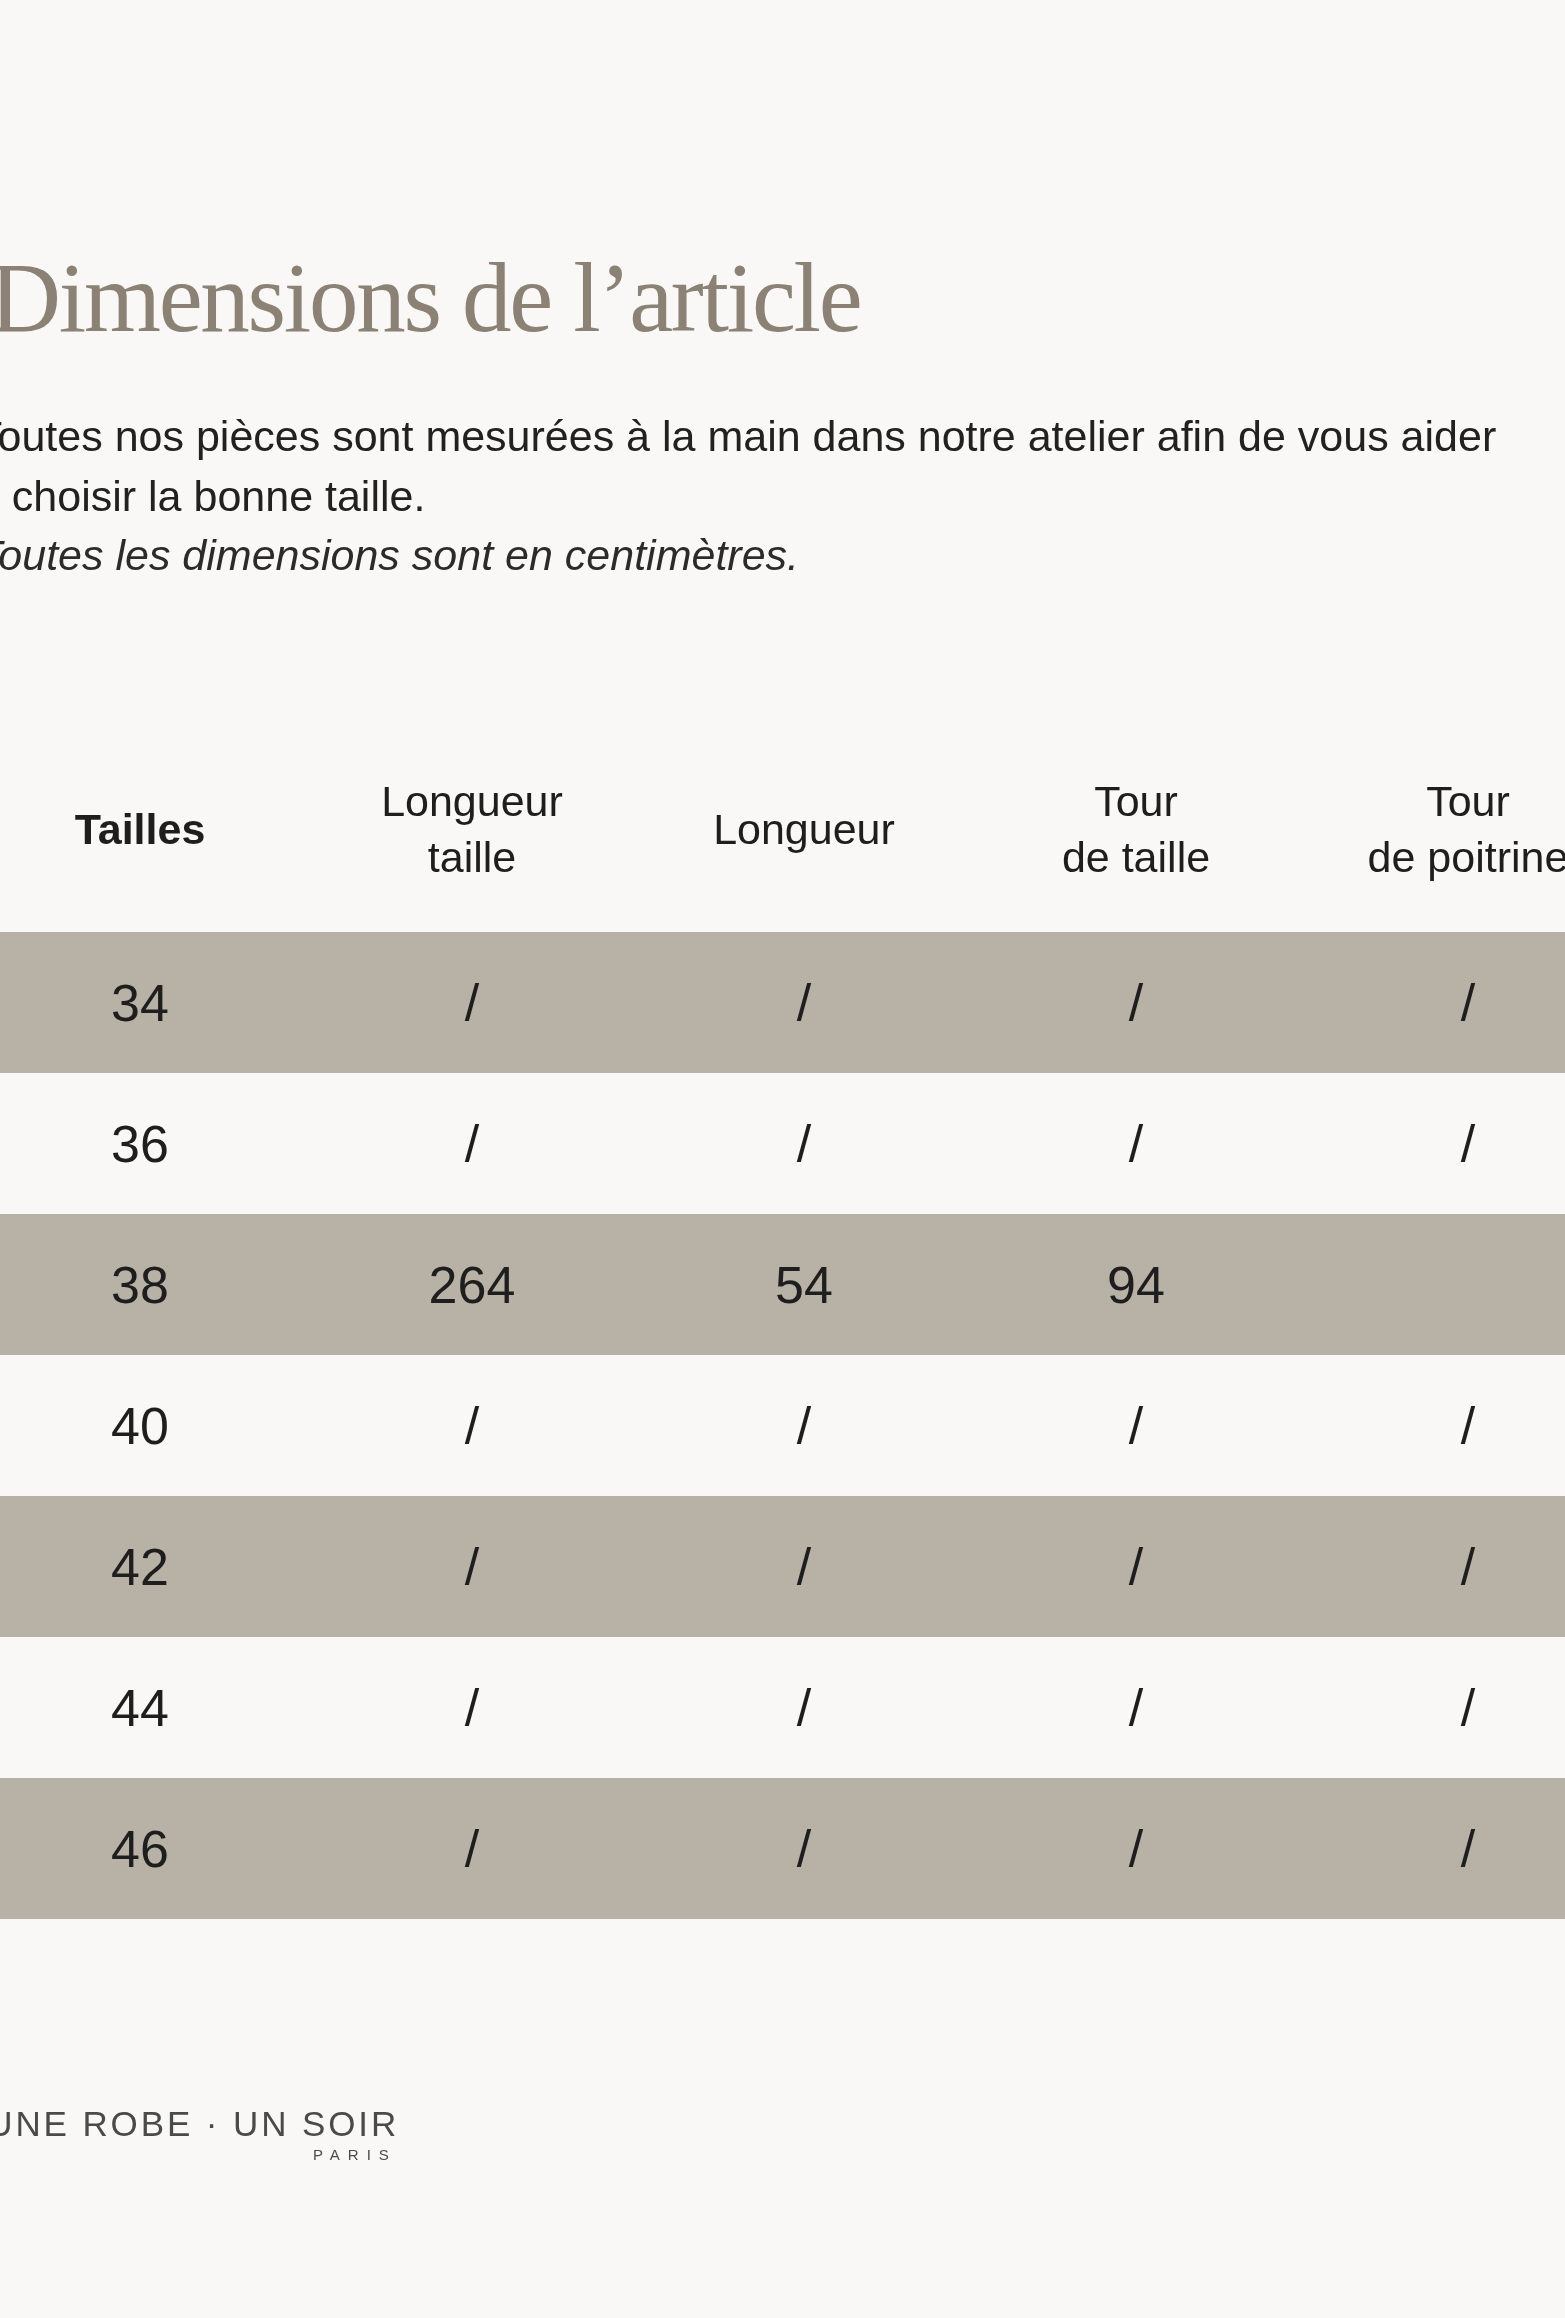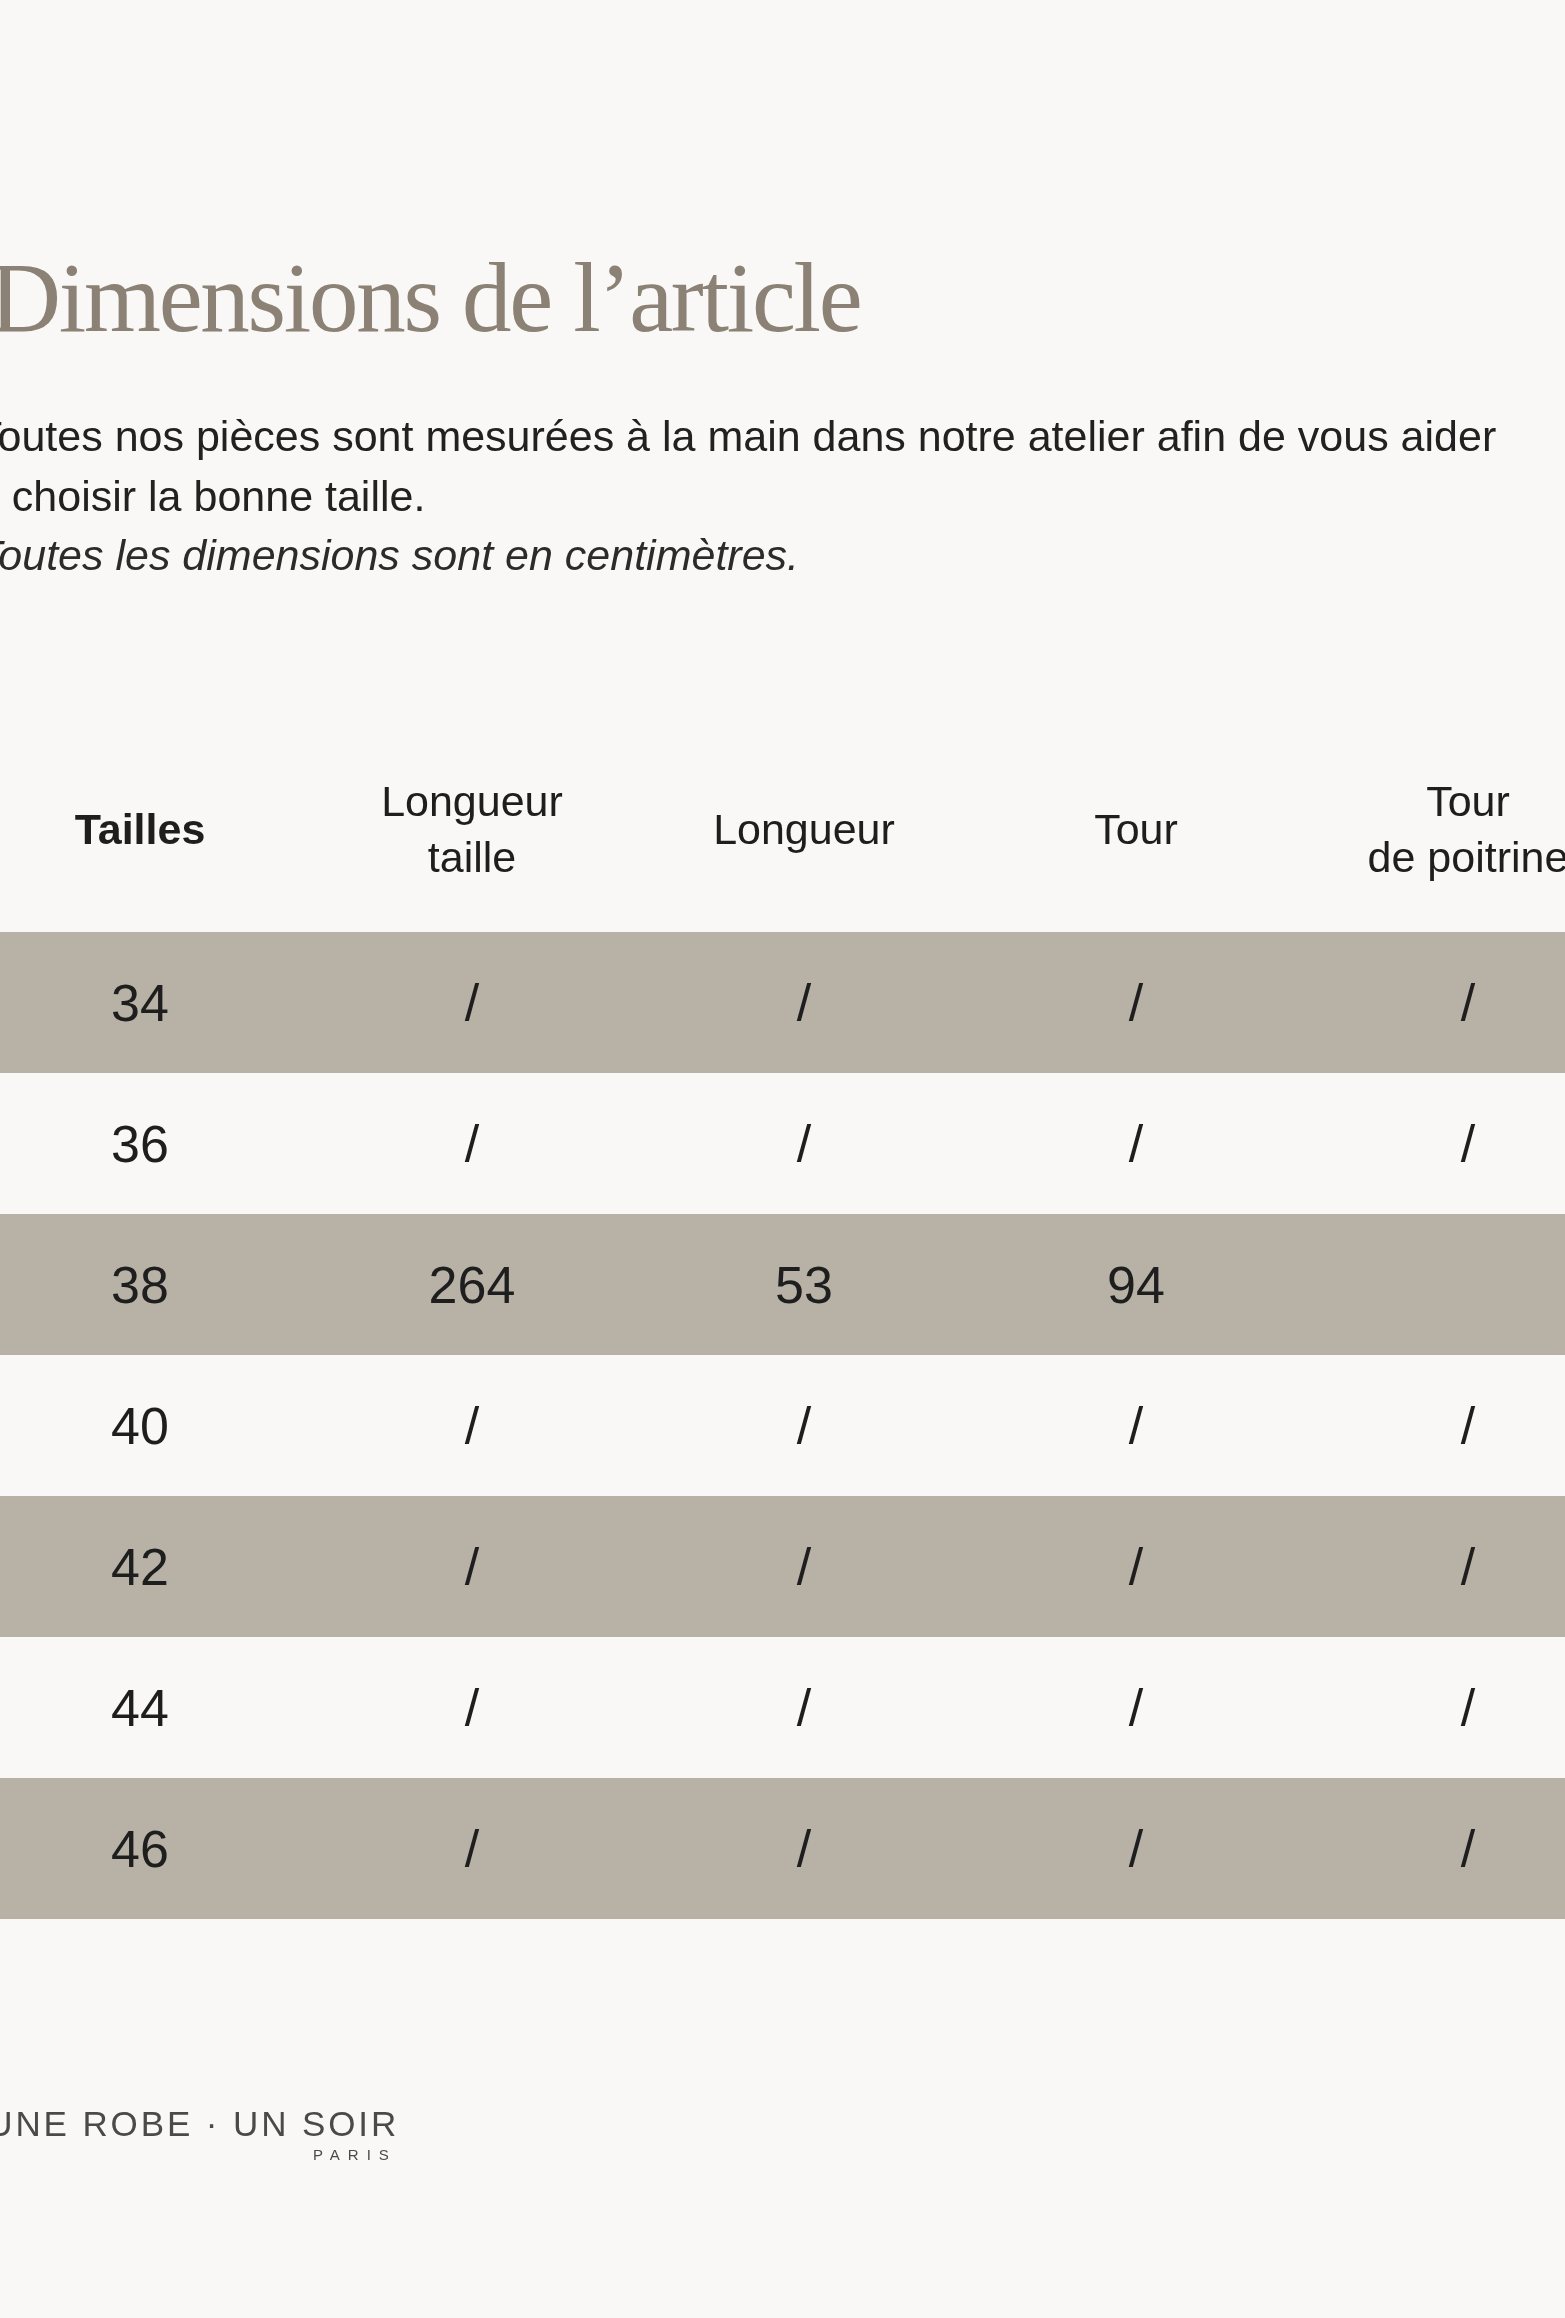--- a/index.html
+++ b/index.html
@@ -125,20 +125,21 @@
   </div>
   <div class="th">
     <span>Longueur</span>
     <span>taille</span>
   </div>
   <div class="th">
     <span>Longueur</span>
   </div>
   <div class="th">
     <span>Tour</span>
+    <span>de taille</span>
   </div>
   <div class="th">
     <span>Tour</span>
     <span>de poitrine</span>
   </div>
 </div>
 
 <div class="tbody">
   <div class="tr alt">
     <div class="td">34</div>
@@ -150,21 +151,21 @@
   <div class="tr">
     <div class="td">36</div>
     <div class="td">/</div>
     <div class="td">/</div>
     <div class="td">/</div>
     <div class="td">/</div>
   </div>
   <div class="tr alt">
     <div class="td">38</div>
     <div class="td">264</div>
-    <div class="td">53</div>
+    <div class="td">54</div>
     <div class="td">94</div>
   </div>
   <div class="tr">
     <div class="td">40</div>
     <div class="td">/</div>
     <div class="td">/</div>
     <div class="td">/</div>
     <div class="td">/</div>
   </div>
   <div class="tr alt">

